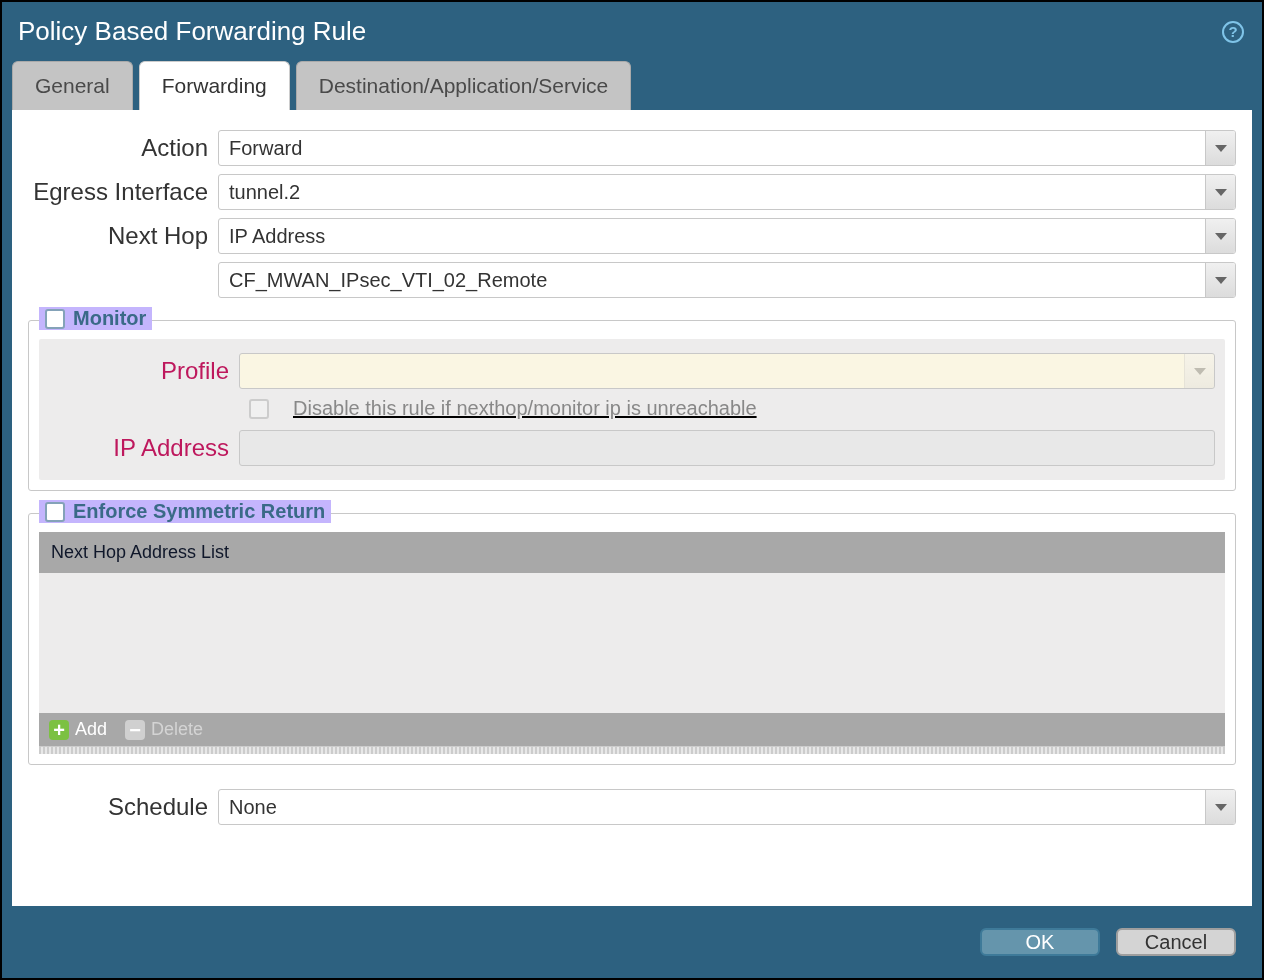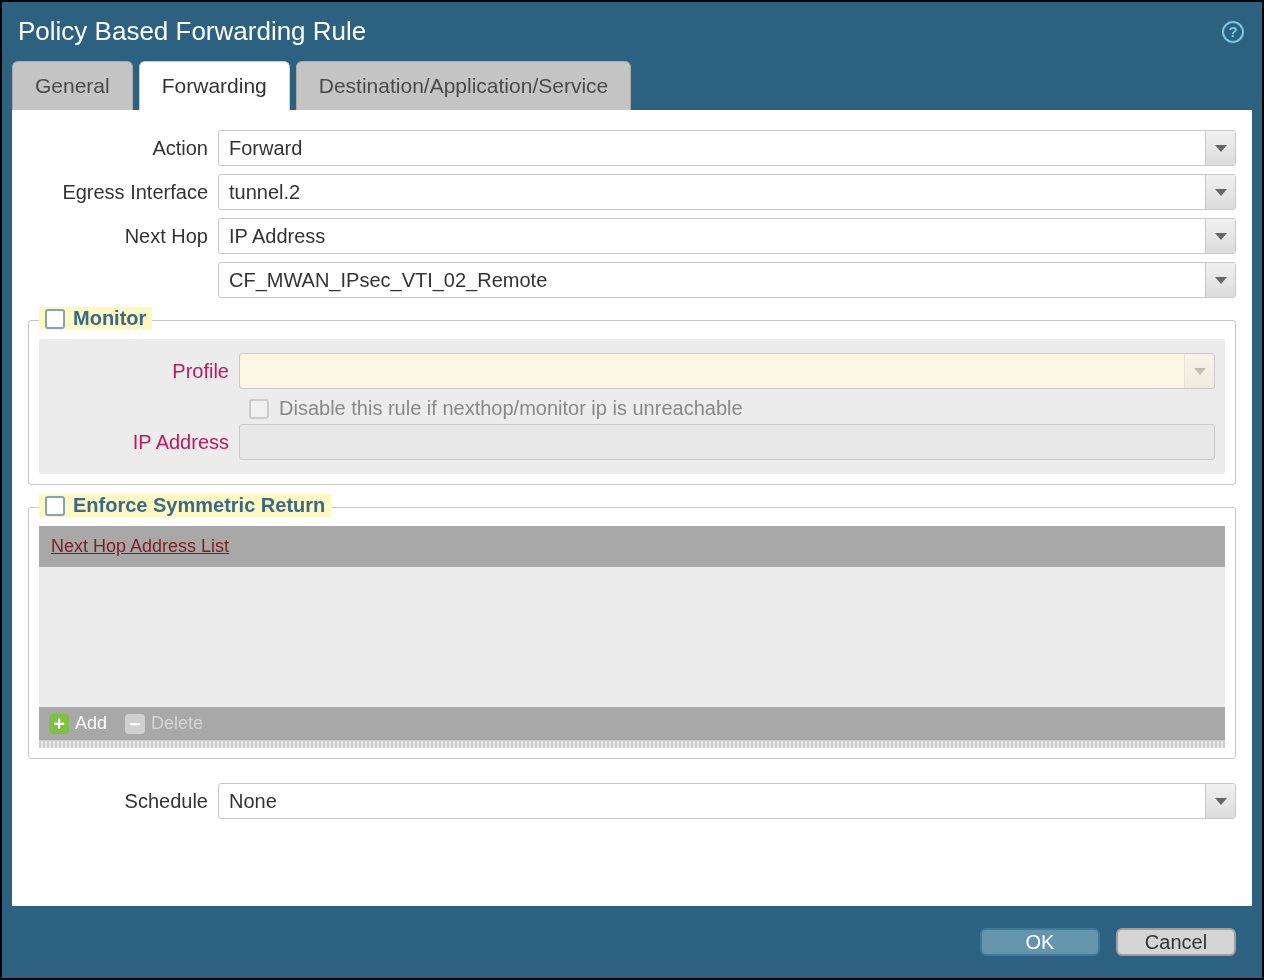--- a/index.html
+++ b/index.html
@@ -69,21 +69,21 @@
 }
 .form-row {
   display: flex;
   align-items: center;
   margin-bottom: 8px;
 }
 .form-label {
   width: 190px;
   text-align: right;
   padding-right: 10px;
-  font-size: 20px;
+  font-size: 24px;
   color: #333;
 }
 .form-label.disabled { color: #be185d; }
 .select-wrap {
   flex: 1;
   display: flex;
   border: 1px solid #c8c8c8;
   border-radius: 3px;
   background: #fff;
   height: 36px;
@@ -121,21 +121,21 @@
   border-radius: 3px;
   margin-top: 14px;
   margin-bottom: 8px;
   position: relative;
   padding: 18px 10px 10px 10px;
 }
 .legend {
   position: absolute;
   top: -14px;
   left: 10px;
-  background: #fef9c3;
+  background: #c4b5fd;
   padding: 0 6px;
   display: flex;
   align-items: center;
   gap: 8px;
 }
 .chk {
   width: 20px;
   height: 20px;
   border: 2px solid #84a2b8;
   border-radius: 3px;
@@ -150,35 +150,35 @@
 }
 .inner-area {
   background: #edecec;
   padding: 14px 10px;
   border-radius: 2px;
 }
 .chk-row {
   display:flex;
   align-items:center;
   margin-left:200px;
-  margin-bottom:4px;
+  margin-bottom:10px;
   margin-top:8px;
-  gap:10px;
+  gap:24px;
+  text-decoration:underline;
 }
 .grid-area {
   background: #edecec;
   border-radius: 2px;
   padding-bottom: 0;
 }
 .grid-header {
   background: #a8a8a8;
-  color: #7f1d1d;
+  color: #0f172a;
   padding: 10px 12px;
   font-size: 18px;
-  text-decoration: underline;
 }
 .grid-body {
   height: 140px;
 }
 .grid-toolbar {
   background: #a8a8a8;
   display: flex;
   align-items: center;
   gap: 18px;
   padding: 6px 10px;

